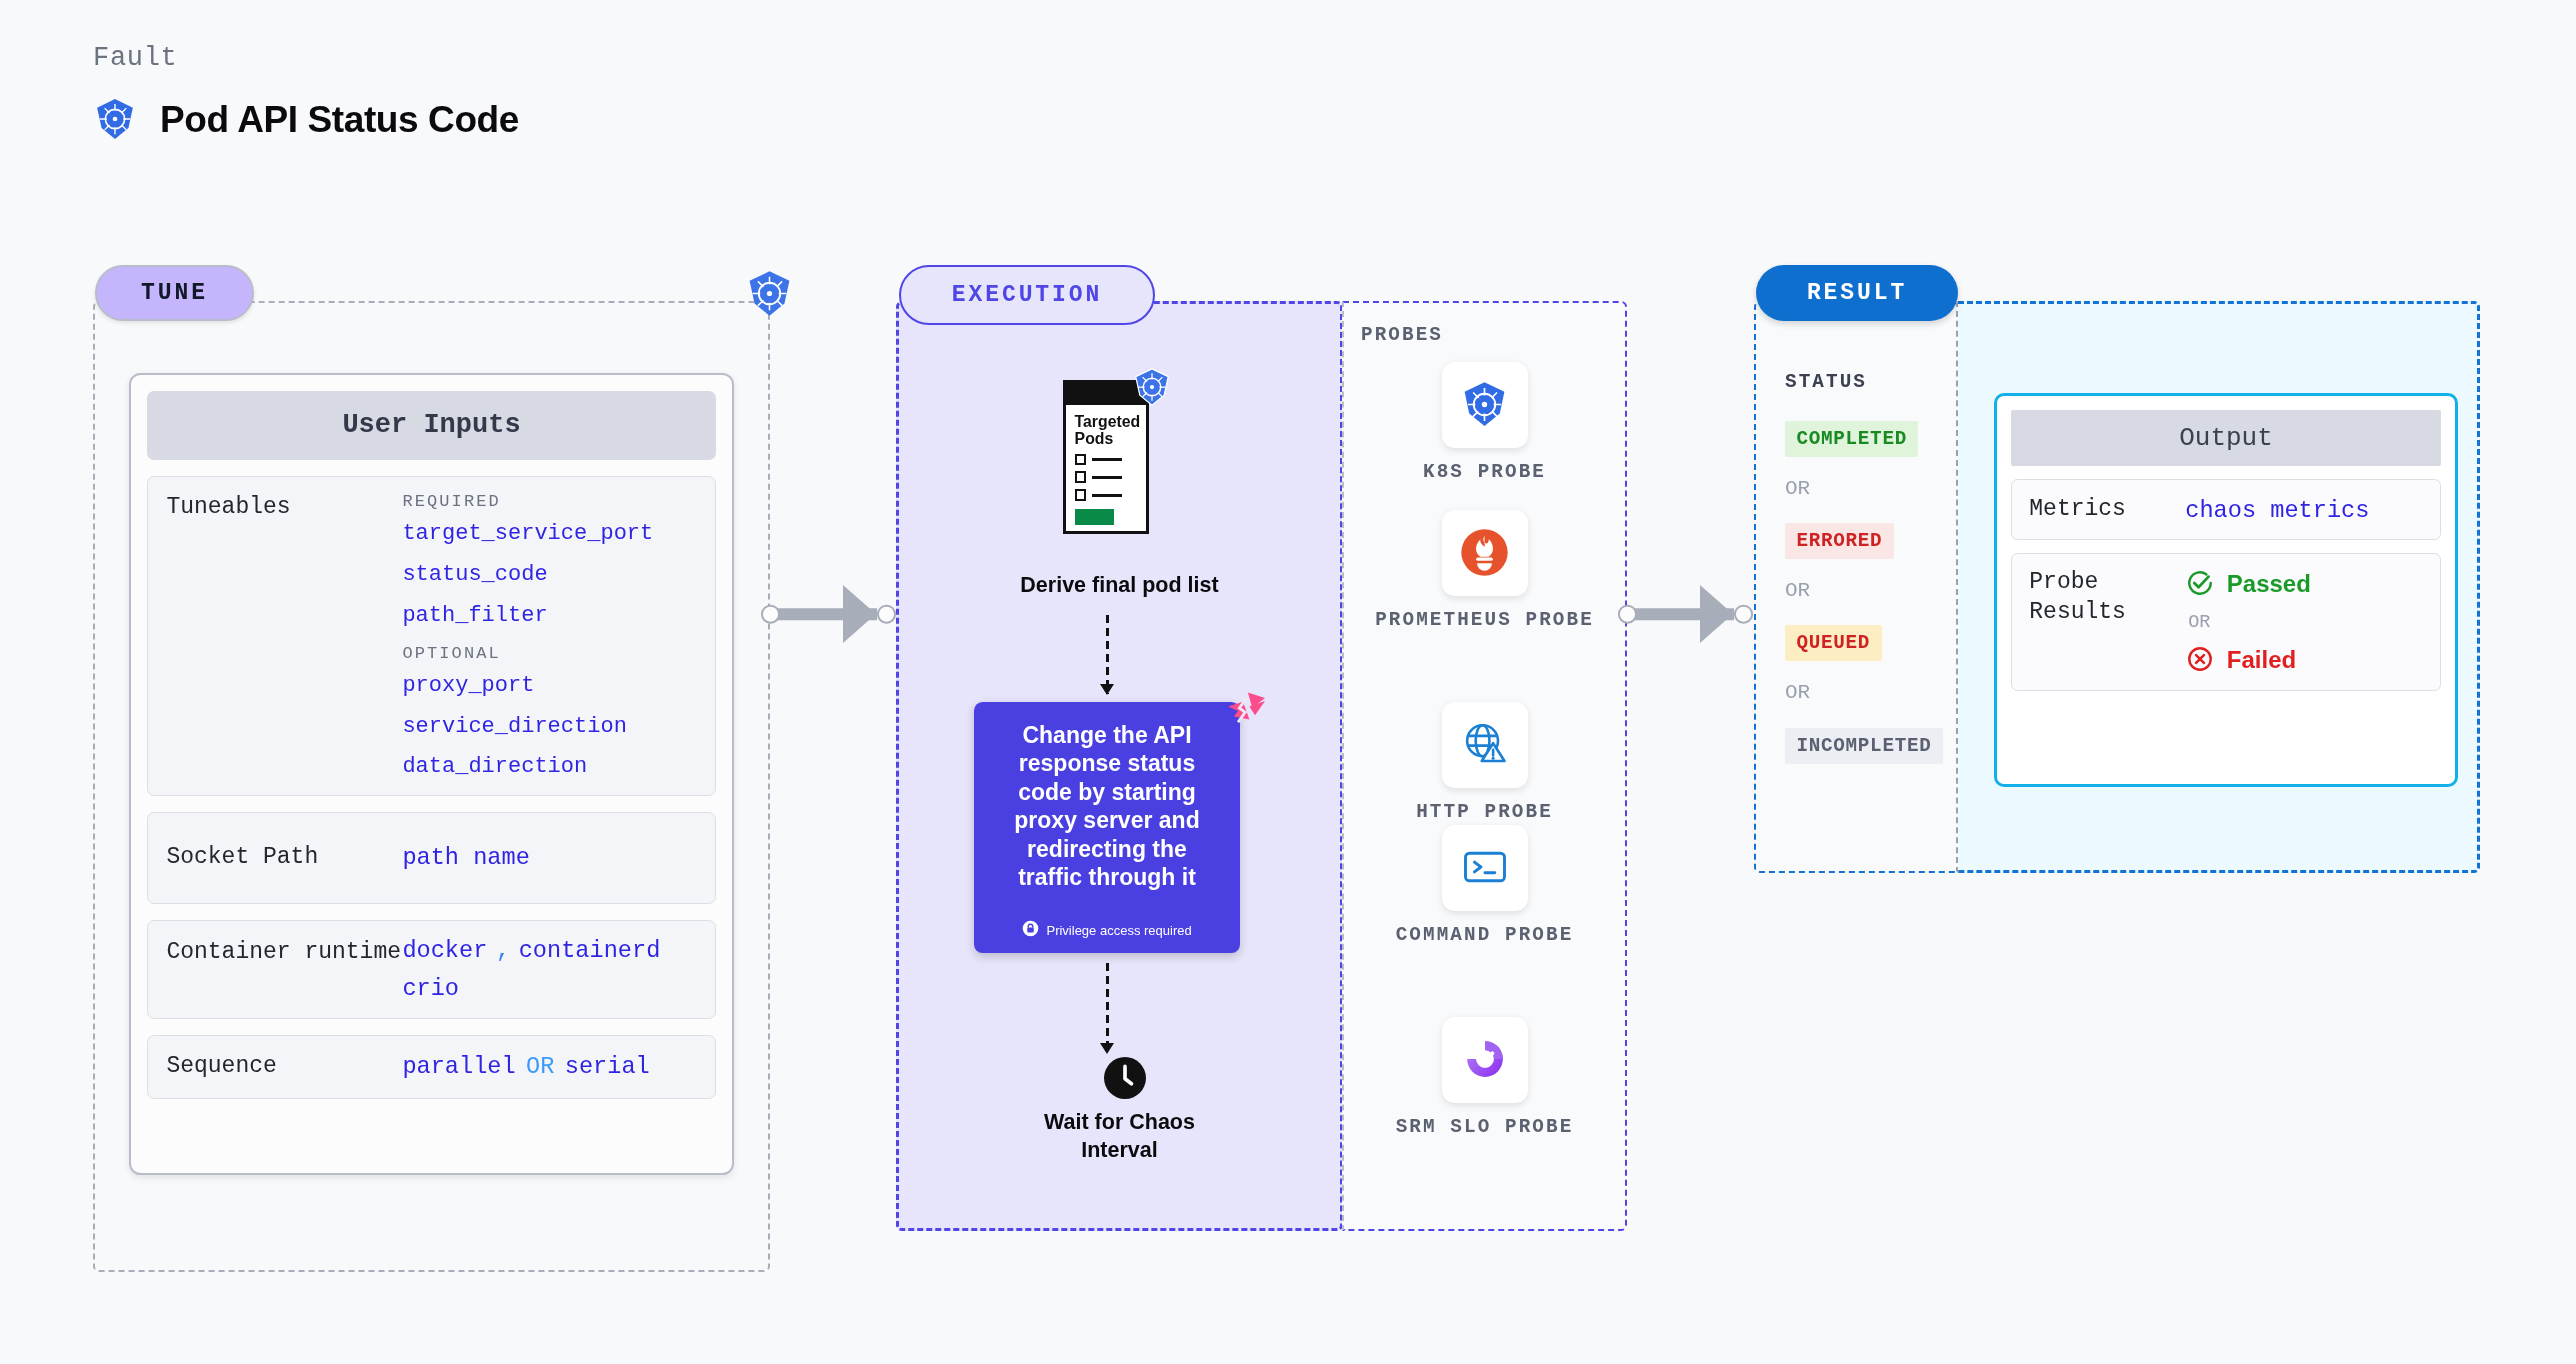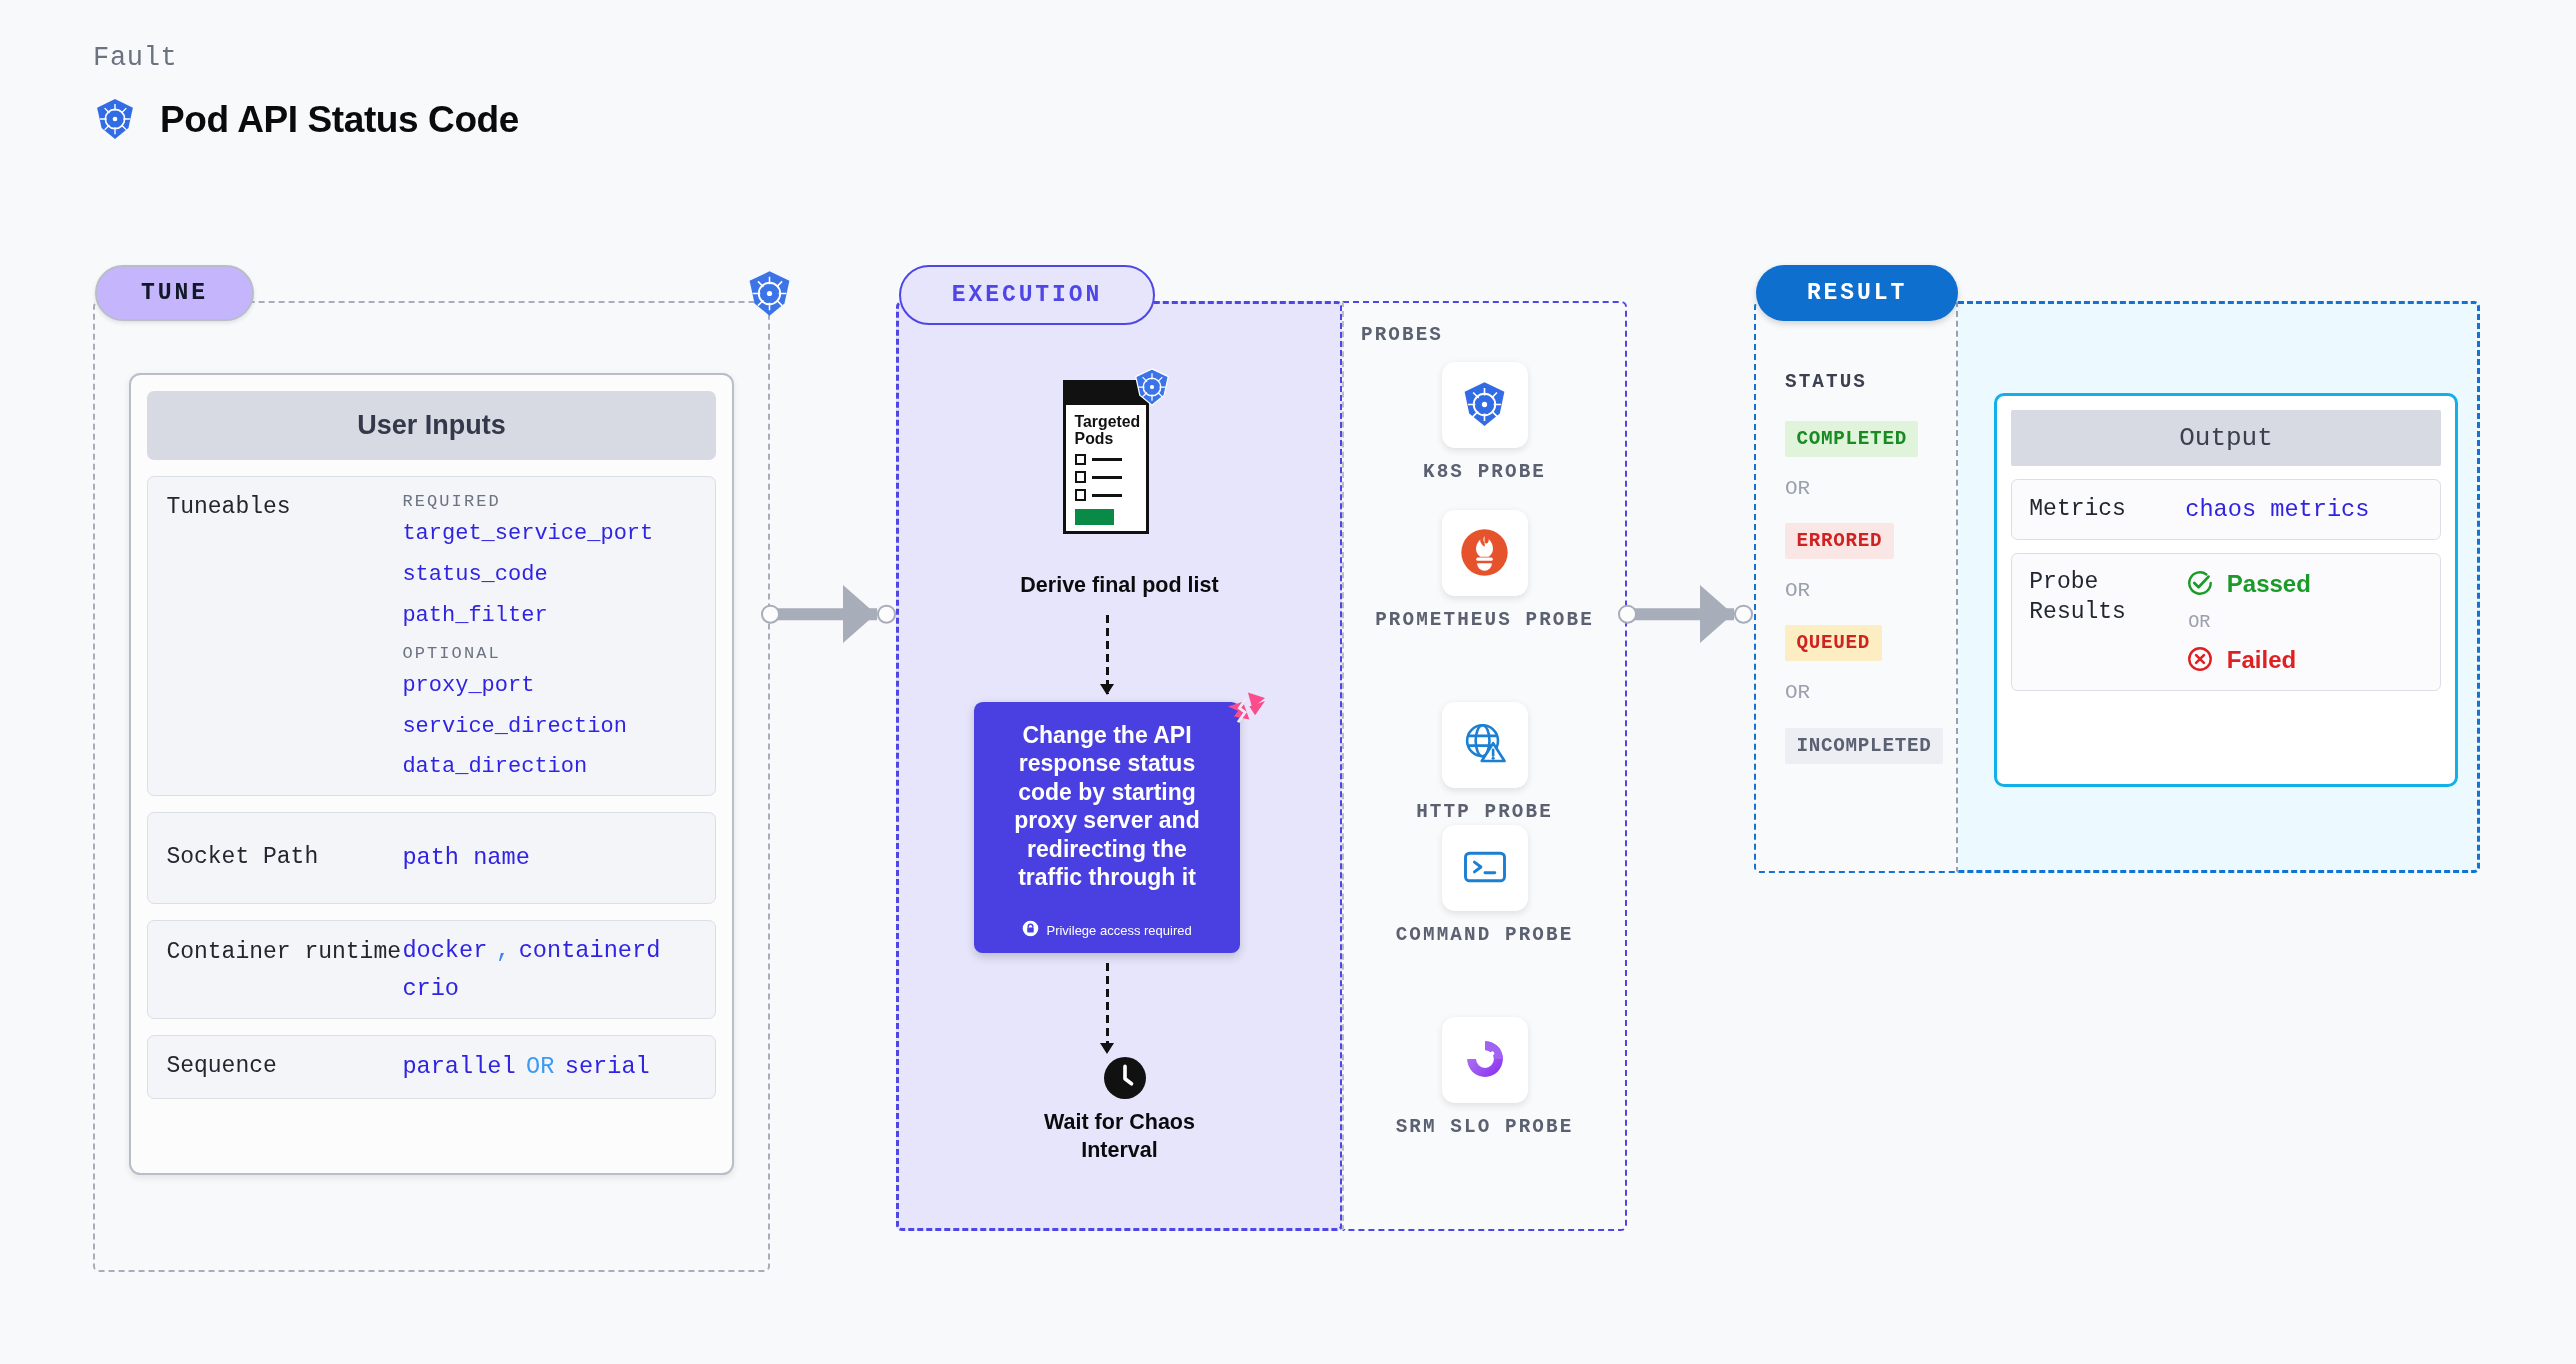--- a/index.html
+++ b/index.html
@@ -41,21 +41,21 @@
 
   #user-inputs-card {
     position: absolute; left: 129px; top: 373px; width: 605px; height: 802px;
     background: #fcfcfd; border: 2.1px solid #b9bdc9; border-radius: 11.5px;
     box-shadow: 0 2.9px 7.2px rgba(0,0,0,.09);
     padding: 15.8px;
   }
   #user-inputs-header {
     height: 69px; background: #d7d9e3; border-radius: 7.2px;
     display: flex; align-items: center; justify-content: center;
-    font-family: Liberation Sans, sans-serif; font-size: 27px; font-weight: bold; color: #33384a;
+    font-family: Liberation Mono, monospace; font-size: 27px; font-weight: bold; color: #33384a;
   }
   .ui-section {
     margin-top: 15.8px; border: 1.4px solid #dcdee6; border-radius: 7.2px;
     background: #f4f5f9; padding: 15.8px 18.6px;
     display: flex; align-items: flex-start;
   }
   .ui-label {
     font-family: "Liberation Mono", monospace; font-size: 23px; color: #22262f;
     width: 236px; flex: none; line-height: 1.35;
   }
@@ -487,21 +487,21 @@
 <div class="or-text" style="top:477px">OR</div>
 <div class="status-badge" style="top:523px; background:#fbe6e6; color:#cf2222;">ERRORED</div>
 <div class="or-text" style="top:579px">OR</div>
 <div class="status-badge" style="top:625px; background:#fcedc2; color:#cf2222;">QUEUED</div>
 <div class="or-text" style="top:681px">OR</div>
 <div class="status-badge" style="top:728px; background:#eceef4; color:#5b6170;">INCOMPLETED</div>
 
 <div id="output-card">
   <div id="output-header">Output</div>
 
-  <div class="out-section" style="align-items:center">
+  <div class="out-section" style="align-items:flex-end">
     <div class="out-label">Metrics</div>
     <div class="out-values">
       <span class="val">chaos metrics</span>
     </div>
   </div>
 
   <div class="out-section">
     <div class="out-label">
       <div>Probe</div>
         <div>Results</div>

